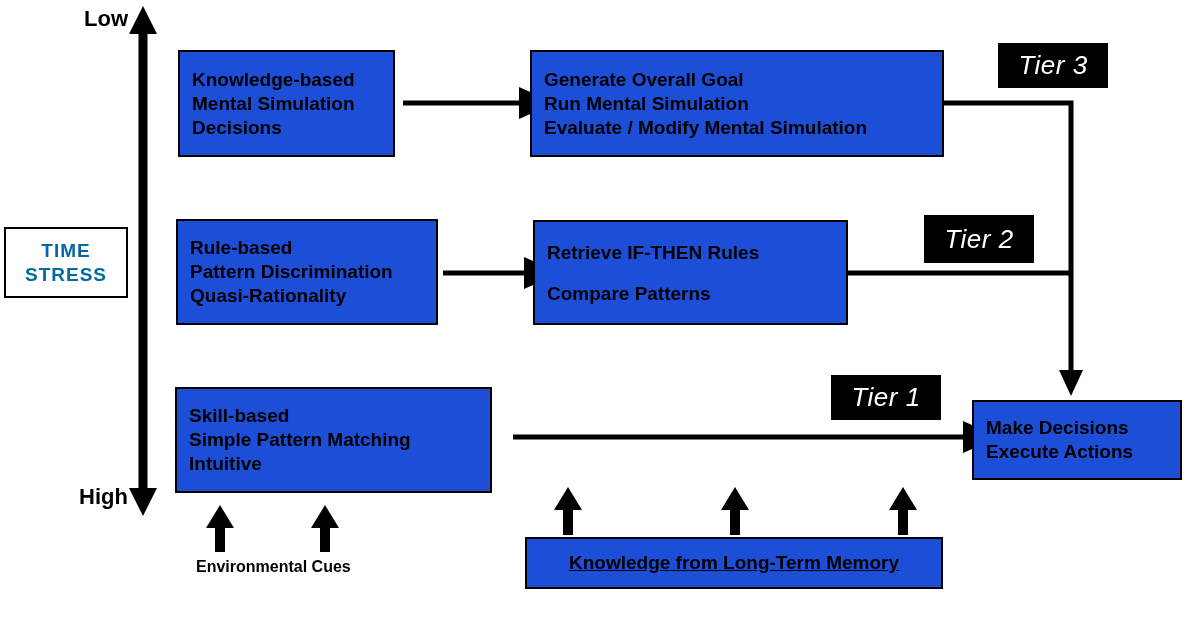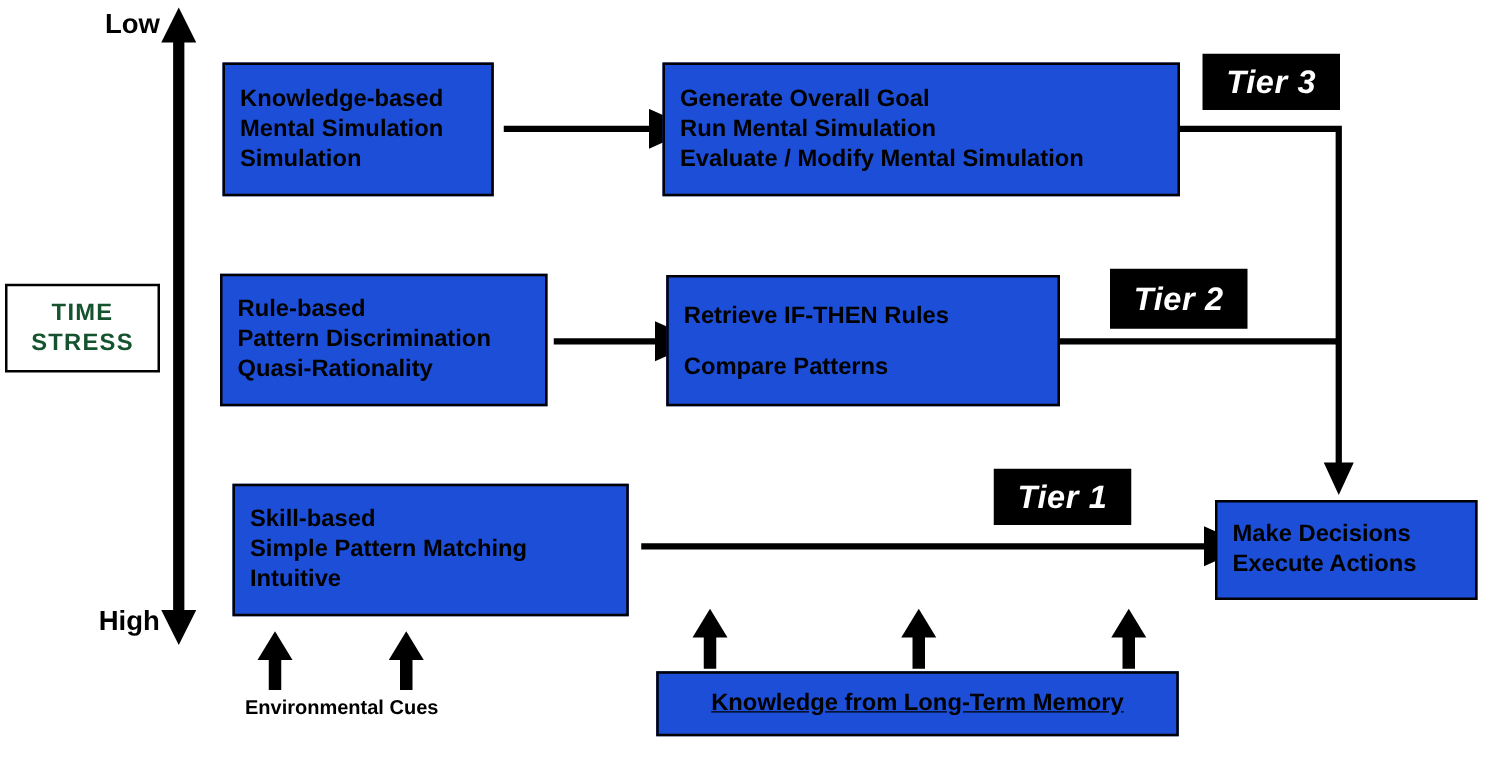--- a/index.html
+++ b/index.html
@@ -51,26 +51,27 @@
   .box.spaced .line {
     line-height: 41px;
   }
   .tier-badge {
     position: absolute;
     box-sizing: border-box;
     background: #000000;
     color: #ffffff;
     font-family: "Liberation Sans", sans-serif;
     font-style: italic;
-    font-weight: bold;
+    font-weight: normal;
     font-size: 26px;
     display: flex;
     align-items: center;
     justify-content: center;
     letter-spacing: 0.5px;
+    margin-left: 36px;
   }
   .axis-label {
     position: absolute;
     font-family: "Liberation Sans", sans-serif;
     font-weight: bold;
     font-size: 22px;
     color: #000000;
     white-space: nowrap;
   }
   .plain-label {
@@ -89,21 +90,21 @@
     display: flex;
     flex-direction: column;
     align-items: center;
     justify-content: center;
   }
   .stress-box .line {
     font-family: "Liberation Sans", sans-serif;
     font-weight: bold;
     font-size: 19px;
     line-height: 24px;
-    color: #14532d;
+    color: #0369a1;
     letter-spacing: 1px;
   }
 </style>
 </head>
 <body>
 
 <div id="canvas">
 
   <svg id="svg-layer" viewBox="0 0 1200 621">
     <defs>
@@ -162,21 +163,21 @@
   <div class="axis-label" style="left:79px; top:484px;">High</div>
 
   <div class="stress-box" style="left:4px; top:227px; width:124px; height:71px;">
     <div class="line">TIME</div>
     <div class="line">STRESS</div>
   </div>
 
   <div class="box" style="left:178px; top:50px; width:217px; height:107px;">
     <div class="line">Knowledge-based</div>
     <div class="line">Mental Simulation</div>
-    <div class="line">Simulation</div>
+    <div class="line">Decisions</div>
   </div>
 
   <div class="box" style="left:530px; top:50px; width:414px; height:107px;">
     <div class="line">Generate Overall Goal</div>
     <div class="line">Run Mental Simulation</div>
     <div class="line">Evaluate / Modify Mental Simulation</div>
   </div>
 
   <div class="tier-badge" style="left:962px; top:43px; width:110px; height:45px;">Tier 3</div>
 
@@ -186,21 +187,21 @@
     <div class="line">Quasi-Rationality</div>
   </div>
 
   <div class="box spaced" style="left:533px; top:220px; width:315px; height:105px;">
     <div class="line">Retrieve IF-THEN Rules</div>
     <div class="line">Compare Patterns</div>
   </div>
 
   <div class="tier-badge" style="left:888px; top:215px; width:110px; height:48px;">Tier 2</div>
 
-  <div class="box" style="left:175px; top:387px; width:317px; height:106px;margin-left:11px;">
+  <div class="box" style="left:175px; top:387px; width:317px; height:106px;">
     <div class="line">Skill-based</div>
     <div class="line">Simple Pattern Matching</div>
     <div class="line">Intuitive</div>
   </div>
 
   <div class="tier-badge" style="left:795px; top:375px; width:110px; height:45px;">Tier 1</div>
 
   <div class="box" style="left:972px; top:400px; width:210px; height:80px;">
     <div class="line">Make Decisions</div>
     <div class="line">Execute Actions</div>

